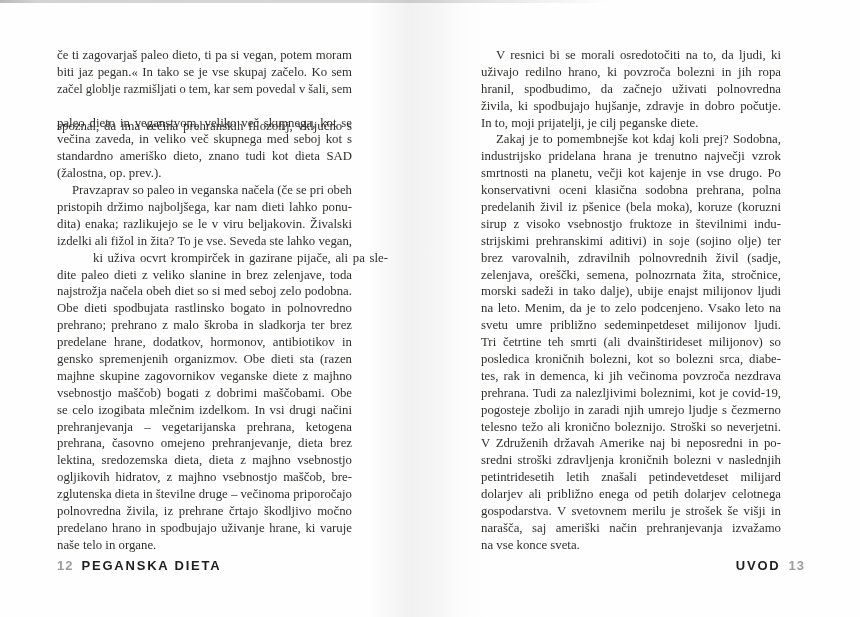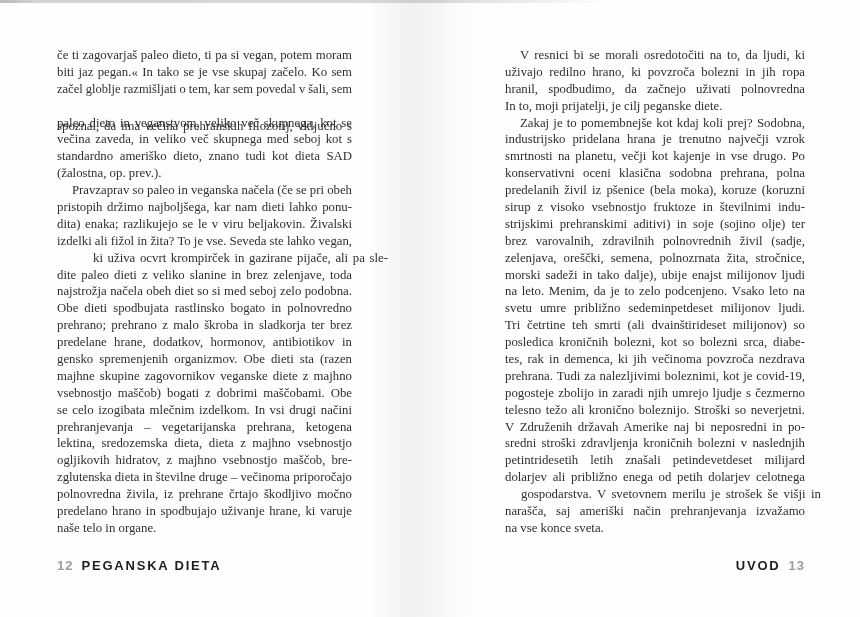--- a/index.html
+++ b/index.html
@@ -36,21 +36,21 @@
       rgba(0,0,0,0) 80%);
   }
   .textblock {
     position: absolute;
     top: 47px;
     font-size: 12.8px;
     line-height: 16.9px;
     color: #312f2c;
   }
   #left-text  { left: 57px;  width: 295px; }
-  #right-text { left: 505px; width: 300px; }
+  #right-text { left: 481px; width: 300px; }
   .line {
     display: block;
     height: 16.9px;
     overflow: visible;
     white-space: nowrap;
   }
   .line > .inner {
     display: inline-block;
     white-space: nowrap;
     transform-origin: 0 50%;
@@ -103,37 +103,39 @@
         <div class="line"><span class="inner" style="word-spacing: 1.90278px;">dite paleo dieti z veliko slanine in brez zelenjave, toda</span></div>
         <div class="line"><span class="inner" style="word-spacing: 0.241319px;">najstrožja načela obeh diet so si med seboj zelo podobna.</span></div>
         <div class="line"><span class="inner" style="word-spacing: 2.84375px;">Obe dieti spodbujata rastlinsko bogato in polnovredno</span></div>
         <div class="line"><span class="inner" style="word-spacing: 2.14062px;">prehrano; prehrano z malo škroba in sladkorja ter brez</span></div>
         <div class="line"><span class="inner" style="word-spacing: 4.175px;">predelane hrane, dodatkov, hormonov, antibiotikov in</span></div>
         <div class="line"><span class="inner" style="word-spacing: 2.85156px;">gensko spremenjenih organizmov. Obe dieti sta (razen</span></div>
         <div class="line"><span class="inner" style="word-spacing: 1.90104px;">majhne skupine zagovornikov veganske diete z majhno</span></div>
         <div class="line"><span class="inner" style="word-spacing: 2.78646px;">vsebnostjo maščob) bogati z dobrimi maščobami. Obe</span></div>
         <div class="line"><span class="inner" style="word-spacing: 1.38281px;">se celo izogibata mlečnim izdelkom. In vsi drugi načini</span></div>
         <div class="line"><span class="inner" style="word-spacing: 7.92969px; text-align: center;">prehranjevanja – vegetarijanska prehrana, ketogena</span></div>
+        <div class="line"><span class="inner" style="word-spacing: 3.78437px;">prehrana, časovno omejeno prehranjevanje, dieta brez</span></div>
         <div class="line"><span class="inner" style="word-spacing: 3.32292px;">lektina, sredozemska dieta, dieta z majhno vsebnostjo</span></div>
         <div class="line"><span class="inner" style="word-spacing: 2.74479px;">ogljikovih hidratov, z majhno vsebnostjo maščob, bre-</span></div>
         <div class="line"><span class="inner" style="transform: scaleX(0.996569);">zglutenska dieta in številne druge – večinoma priporočajo</span></div>
         <div class="line"><span class="inner" style="word-spacing: 2.4349px;">polnovredna živila, iz prehrane črtajo škodljivo močno</span></div>
         <div class="line"><span class="inner" style="word-spacing: 1.42857px;">predelano hrano in spodbujajo uživanje hrane, ki varuje</span></div>
         <div class="line"><span class="inner">naše telo in organe.</span></div>
       </div>
     <div class="footer footer-left">
       <span class="pagenum">12</span><span class="runhead">PEGANSKA DIETA</span>
     </div>
   </div>
 
   <div>
     <div class="textblock" id="right-text">
         <div class="line" style="padding-left: 15px;"><span class="inner" style="word-spacing: 2.15156px;">V resnici bi se morali osredotočiti na to, da ljudi, ki</span></div>
         <div class="line"><span class="inner" style="word-spacing: 3.42969px;">uživajo redilno hrano, ki povzroča bolezni in jih ropa</span></div>
         <div class="line"><span class="inner" style="word-spacing: 6.90625px;">hranil, spodbudimo, da začnejo uživati polnovredna</span></div>
+        <div class="line"><span class="inner" style="word-spacing: 2.24107px;">živila, ki spodbujajo hujšanje, zdravje in dobro počutje.</span></div>
         <div class="line"><span class="inner">In to, moji prijatelji, je cilj peganske diete.</span></div>
         <div class="line" style="padding-left: 15px;"><span class="inner" style="word-spacing: 1.01758px;">Zakaj je to pomembnejše kot kdaj koli prej? Sodobna,</span></div>
         <div class="line"><span class="inner" style="word-spacing: 3.80208px;">industrijsko pridelana hrana je trenutno največji vzrok</span></div>
         <div class="line"><span class="inner" style="word-spacing: 2.09549px;">smrtnosti na planetu, večji kot kajenje in vse drugo. Po</span></div>
         <div class="line"><span class="inner" style="word-spacing: 5.13125px;">konservativni oceni klasična sodobna prehrana, polna</span></div>
         <div class="line"><span class="inner" style="word-spacing: 1.9442px;">predelanih živil iz pšenice (bela moka), koruze (koruzni</span></div>
         <div class="line"><span class="inner" style="word-spacing: 3.81027px;">sirup z visoko vsebnostjo fruktoze in številnimi indu-</span></div>
         <div class="line"><span class="inner" style="word-spacing: 3.10045px;">strijskimi prehranskimi aditivi) in soje (sojino olje) ter</span></div>
         <div class="line"><span class="inner" style="word-spacing: 5.4875px;">brez varovalnih, zdravilnih polnovrednih živil (sadje,</span></div>
         <div class="line"><span class="inner" style="word-spacing: 3.85938px;">zelenjava, oreščki, semena, polnozrnata žita, stročnice,</span></div>
@@ -143,21 +145,21 @@
         <div class="line"><span class="inner" style="word-spacing: 3.57366px;">Tri četrtine teh smrti (ali dvainštirideset milijonov) so</span></div>
         <div class="line"><span class="inner" style="word-spacing: 2.59821px;">posledica kroničnih bolezni, kot so bolezni srca, diabe-</span></div>
         <div class="line"><span class="inner" style="word-spacing: 1.96875px;">tes, rak in demenca, ki jih večinoma povzroča nezdrava</span></div>
         <div class="line"><span class="inner" style="word-spacing: 0.716518px;">prehrana. Tudi za nalezljivimi boleznimi, kot je covid-19,</span></div>
         <div class="line"><span class="inner" style="word-spacing: 1.07422px;">pogosteje zbolijo in zaradi njih umrejo ljudje s čezmerno</span></div>
         <div class="line"><span class="inner" style="word-spacing: 1.27679px;">telesno težo ali kronično boleznijo. Stroški so neverjetni.</span></div>
         <div class="line"><span class="inner" style="word-spacing: 2.43555px;">V Združenih državah Amerike naj bi neposredni in po-</span></div>
         <div class="line"><span class="inner" style="word-spacing: 2.14062px;">sredni stroški zdravljenja kroničnih bolezni v naslednjih</span></div>
         <div class="line"><span class="inner" style="word-spacing: 8.90234px;">petintridesetih letih znašali petindevetdeset milijard</span></div>
         <div class="line"><span class="inner" style="word-spacing: 2.5px;">dolarjev ali približno enega od petih dolarjev celotnega</span></div>
-        <div class="line"><span class="inner" style="word-spacing: 2.23828px; margin-left: 16px;">gospodarstva. V svetovnem merilu je strošek še višji in</span></div>
+        <div class="line"><span class="inner" style="word-spacing: 2.23828px;">gospodarstva. V svetovnem merilu je strošek še višji in</span></div>
         <div class="line"><span class="inner" style="word-spacing: 6.27813px;">narašča, saj ameriški način prehranjevanja izvažamo</span></div>
         <div class="line"><span class="inner">na vse konce sveta.</span></div>
       </div>
     <div class="footer footer-right">
       <span class="runhead">UVOD</span><span class="pagenum">13</span>
     </div>
   </div>
 </div>
 
 </body></html>

